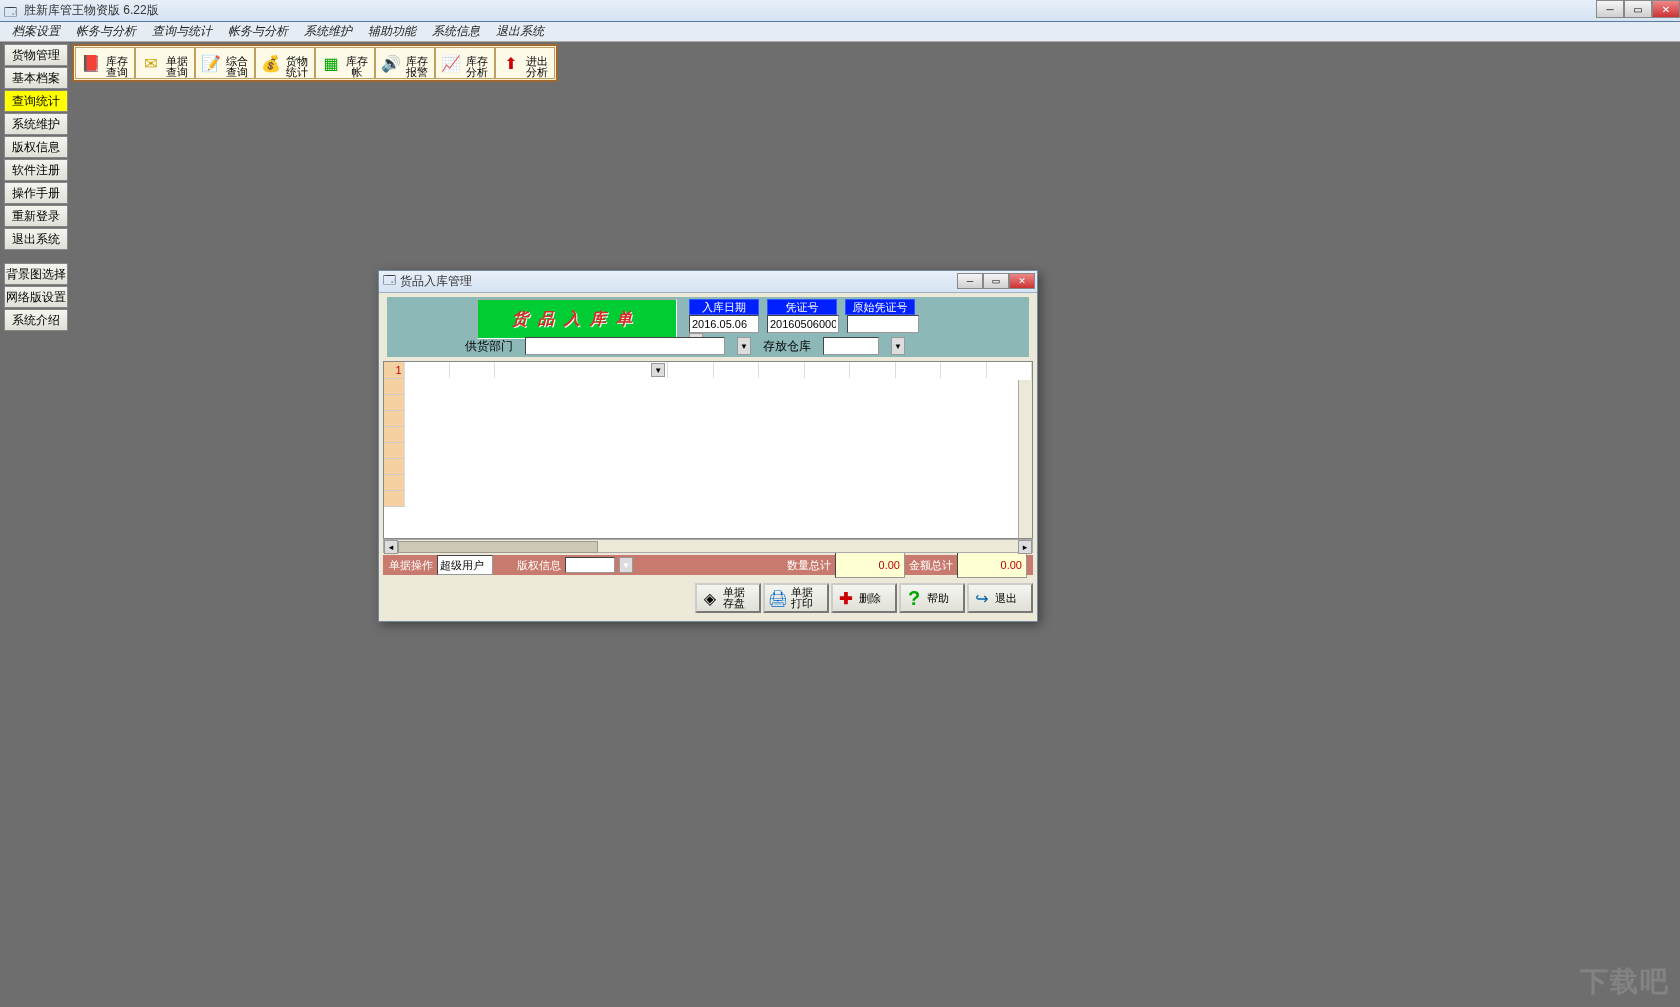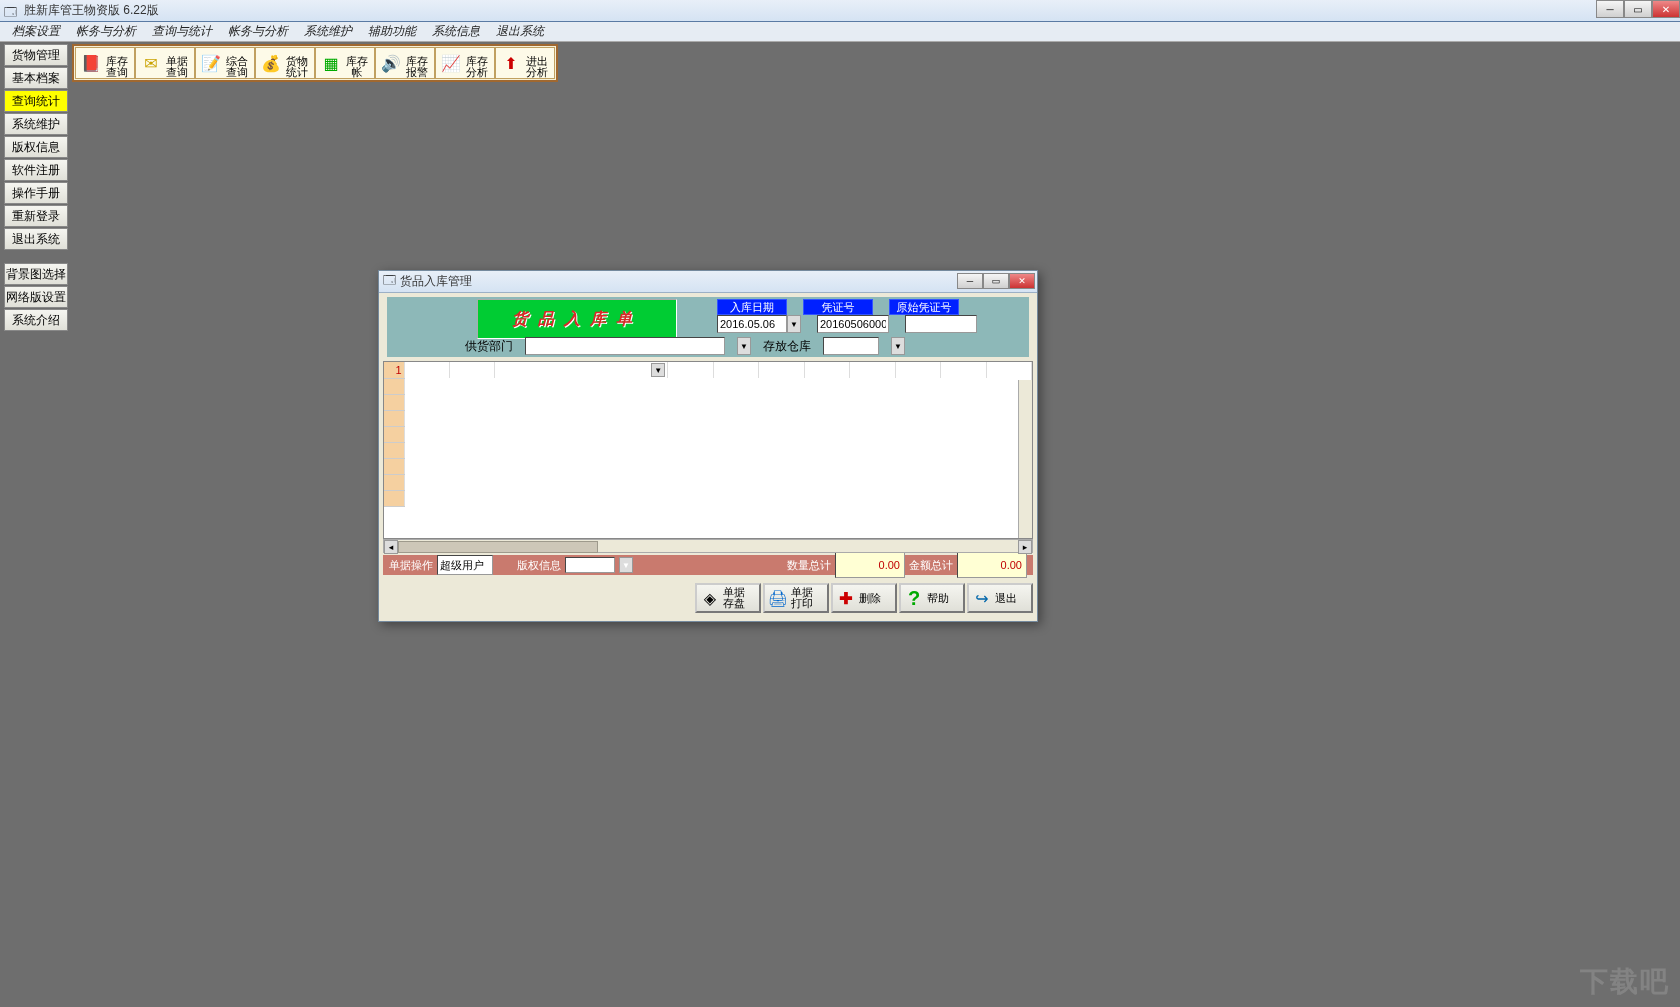--- a/index.html
+++ b/index.html
@@ -31,27 +31,27 @@
 
 
 .child-window { position: absolute; left: 378px; top: 270px; width: 660px; background: #ece9d8; border: 1px solid #758a9e; box-shadow: 3px 3px 10px rgba(0,0,0,0.4); }
 .child-titlebar { height: 22px; background: linear-gradient(#e8eff8,#d5e3f3); display: flex; align-items: center; padding-left: 4px; border-bottom: 1px solid #9cb0c6; position: relative; }
 .child-titlebar .title { color: #333; }
 .child-titlebar .win-controls { position: absolute; right: 2px; top: 2px; display: flex; gap: 0; }
 .child-win-btn { width: 26px; height: 16px; border: 1px solid #888; background: linear-gradient(#f5f5f5,#d0d0d0); display:flex;align-items:center;justify-content:center;font-size:9px;cursor:pointer;}
 .child-win-btn.close { background: linear-gradient(#e88,#c33); color:#fff;}
 .form-title-box { background: #00cc33; border: 1px inset #fff; width: 200px; height: 40px; display:flex; align-items:center; justify-content:center; }
 .form-title-box span { color: #d92828; font-weight: bold; font-size: 16px; font-style: italic; letter-spacing: 10px; font-family: "KaiTi","楷体",serif; text-shadow: 1px 1px 0 #fff; }
-.hf-row { display:flex; gap: 16px; margin-left: 28px; }
+.hf-row { display:flex; gap: 8px; }
 .hf-label { background: #0020ff; color: #fff; font-size: 11px; width: 70px; height: 16px; display:flex; align-items:center; justify-content:center; border:1px solid #3355ff;}
 .hf-input { background: #fff; border: 1px inset #999; height: 18px; font-size: 11px; padding: 0 2px; }
 .hf-date { width: 70px; }
 .hf-voucher { width: 72px; }
 .hf-orig { width: 72px; }
-.hf-date-wrap{display:flex;}
+.hf-date-wrap{display:flex;flex-direction:column;}
 .hf-date-btn{width:14px;height:18px;background:#ddd;border:1px solid #999;font-size:8px;display:flex;align-items:center;justify-content:center;cursor:pointer;}
 .supplier-label { color: #000; font-size:12px; }
 .supplier-input { width: 200px; height: 18px; background:#fff; border:1px inset #999; }
 .supplier-btn { width:14px;height:18px;background:#ddd;border:1px solid #999;font-size:8px;display:flex;align-items:center;justify-content:center;cursor:pointer;}
 .warehouse-input { width: 56px; height:18px; background:#fff; border:1px inset #999;}
 
 .form-header-wrap { position:relative; height: 60px; background:#8db8b8; margin: 4px 8px; padding:2px;}
 .fh-title { position:absolute; left: 90px; top: 2px; }
 .fh-fields { position:absolute; left: 302px; top: 2px; }
 .fh-supplier { position:absolute; left: 78px; top: 40px; display:flex; align-items:center; gap:12px;}

